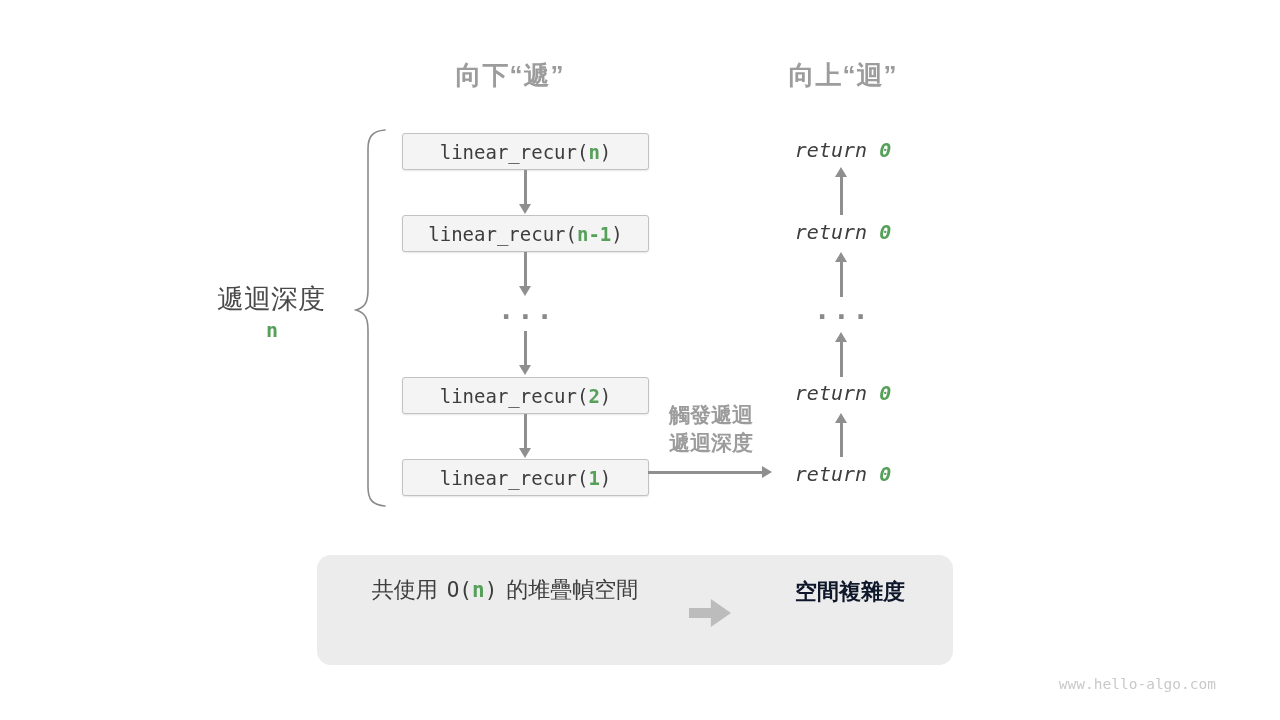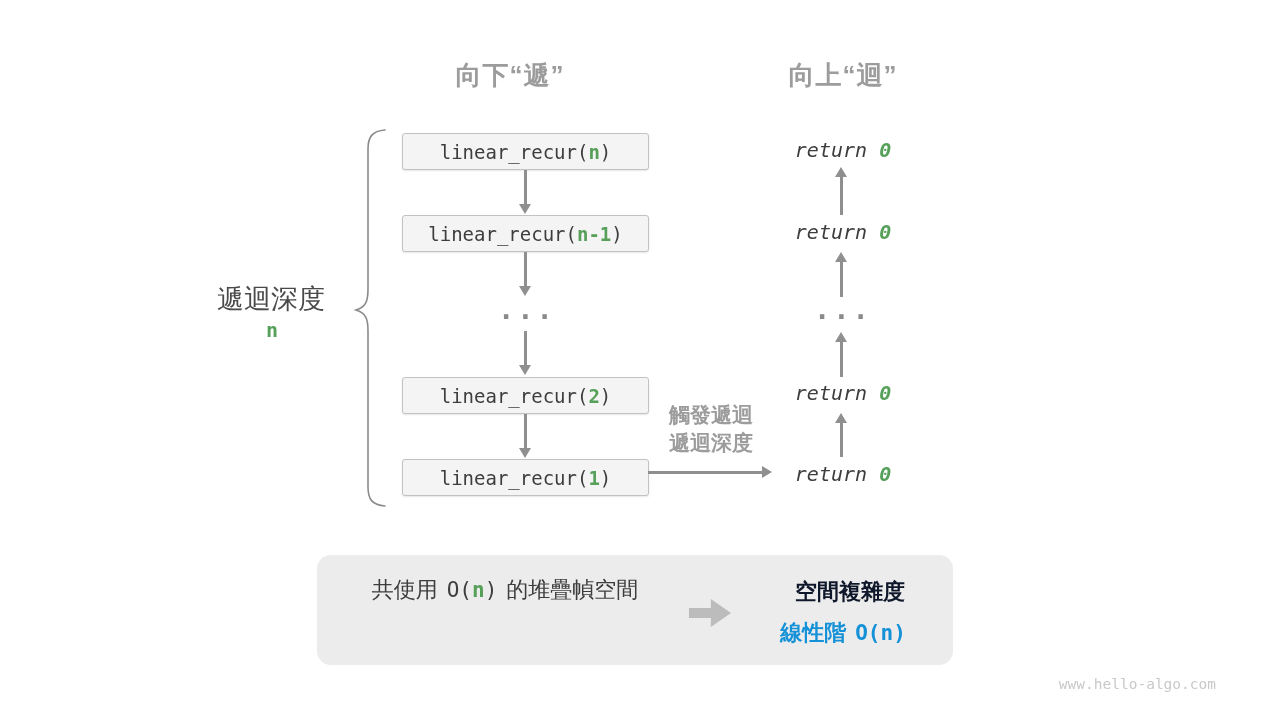--- a/index.html
+++ b/index.html
@@ -163,17 +163,16 @@
     <div>遞迴深度</div>
   </div>
   <div class="arrow-right" style="left:648px;top:466px;width:124px;"></div>
 
   <div class="summary-panel"></div>
   <div class="summary-left">
     <div><span>共使用</span><span class="codegrp"><span>O(</span><span class="green">n</span><span>)</span></span><span>的堆疊幀空間</span></div>
   </div>
   <div class="block-arrow"></div>
   <div class="summary-right-title">空間複雜度</div>
-  <div class="summary-right-result"><span>線性階</span><span class="code">O(n)</span></div>
 
   <div class="watermark">www.hello-algo.com</div>
 
 </div>
 
 </body></html>

